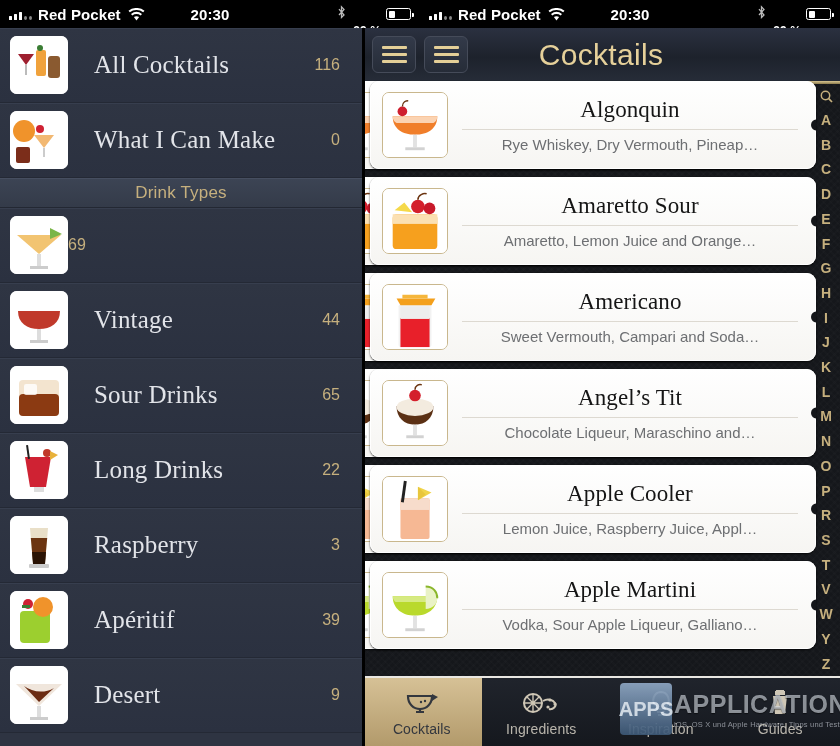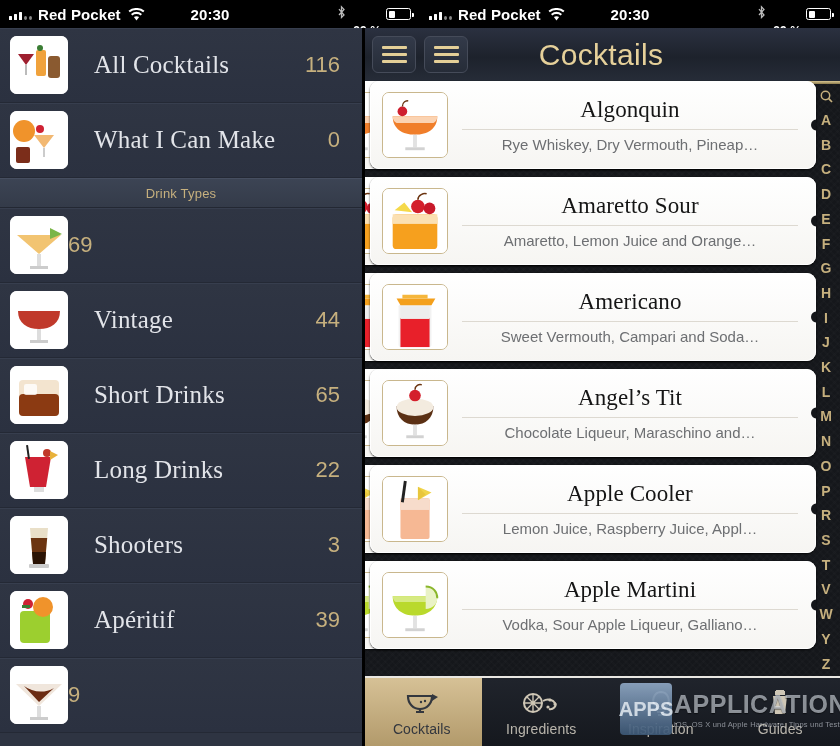--- a/index.html
+++ b/index.html
@@ -62,27 +62,27 @@
   }
   .side-row .thumb .glass { position: absolute; inset: 0; }
   .side-label {
     flex: 1; margin-left: 26px;
     font-family: "Liberation Serif", serif;
     font-size: 25px; color: #e2e4e9;
     letter-spacing: .2px; white-space: nowrap;
   }
   .side-count {
     font-family: "Liberation Sans", sans-serif;
-    font-size: 22px; color: #c6b07e;
+    font-size: 16px; color: #c6b07e;
   }
   .side-section {
     height: 30px; display: flex; align-items: center; justify-content: center;
     background: linear-gradient(#3c4454, #343b49);
     border-top: 1px solid #464e60; border-bottom: 1px solid #232833;
-    font-size: 13px; color: #c6b07e; letter-spacing: .2px;
+    font-size: 17px; color: #c6b07e; letter-spacing: .2px;
   }
 
   
   .detail {
     position: absolute; top: 28px; left: 362px;
     width: 478px; height: 718px;
     background: #701a75;
     overflow: hidden;
   }
   .detail-bg {
@@ -341,21 +341,21 @@
         </div>
         <div class="side-row">
           <div class="thumb">
             <div class="glass"><svg viewBox="0 0 58 58">
                 <rect width="58" height="58" fill="#fff"></rect>
                 <rect x="9" y="14" width="40" height="36" rx="4" fill="#f3e4cf"></rect>
                 <rect x="9" y="28" width="40" height="22" rx="4" fill="#8b3a12"></rect>
                 <rect x="14" y="18" width="13" height="11" rx="2" fill="#fff" opacity=".8"></rect>
               </svg></div>
           </div>
-          <div class="side-label">Short Drinks</div>
+          <div class="side-label">Sour Drinks</div>
           <div class="side-count">65</div>
         </div>
         <div class="side-row">
           <div class="thumb">
             <div class="glass"><svg viewBox="0 0 58 58">
                 <rect width="58" height="58" fill="#fff"></rect>
                 <path d="M15 16h26l-5 30H20z" fill="#cf2233"></path>
                 <rect x="24" y="46" width="10" height="5" fill="#ddd"></rect>
                 <rect x="17" y="4" width="2" height="14" fill="#222" transform="rotate(-8 18 11)"></rect>
                 <circle cx="37" cy="12" r="4" fill="#c0392b"></circle>
@@ -368,21 +368,21 @@
         <div class="side-row">
           <div class="thumb">
             <div class="glass"><svg viewBox="0 0 58 58">
                 <rect width="58" height="58" fill="#fff"></rect>
                 <path d="M20 12h18l-3 36H23z" fill="#e9dfc8"></path>
                 <path d="M20.8 22h16.4l-2.4 26H23.2z" fill="#6b3410"></path>
                 <path d="M22 36h14l-1 12H23z" fill="#2b1405"></path>
                 <rect x="19" y="48" width="20" height="4" rx="1" fill="#ccc"></rect>
               </svg></div>
           </div>
-          <div class="side-label">Shooters</div>
+          <div class="side-label">Raspberry</div>
           <div class="side-count">3</div>
         </div>
         <div class="side-row">
           <div class="thumb">
             <div class="glass"><svg viewBox="0 0 58 58">
                 <rect width="58" height="58" fill="#fff"></rect>
                 <rect x="10" y="20" width="30" height="32" rx="4" fill="#9ccf2f"></rect>
                 <circle cx="33" cy="16" r="10" fill="#f0932b"></circle>
                 <circle cx="18" cy="13" r="5" fill="#cf2233"></circle>
                 <path d="M12 14h8v3h-8z" fill="#3a7d33"></path>
@@ -394,20 +394,21 @@
         <div class="side-row">
           <div class="thumb">
             <div class="glass"><svg viewBox="0 0 58 58">
                 <rect width="58" height="58" fill="#fff"></rect>
                 <path d="M6 18h46L29 40z" fill="#f0e6dc"></path>
                 <path d="M14 20c8 6 20 8 30 2l-15 14z" fill="#6b2b12"></path>
                 <rect x="27" y="40" width="4" height="11" fill="#ddd"></rect>
                 <rect x="20" y="51" width="18" height="3" fill="#ccc"></rect>
               </svg></div>
           </div>
+          <div class="side-label">Desert</div>
           <div class="side-count">9</div>
         </div>
       </div>
   </div>
 
   <div class="divider-black"></div>
 
   <div class="detail">
     <div class="detail-bg"></div>
 

